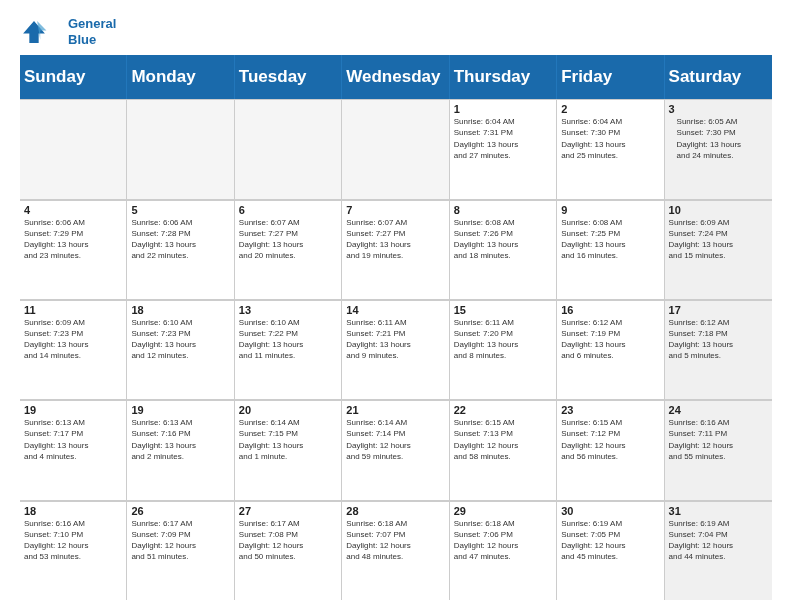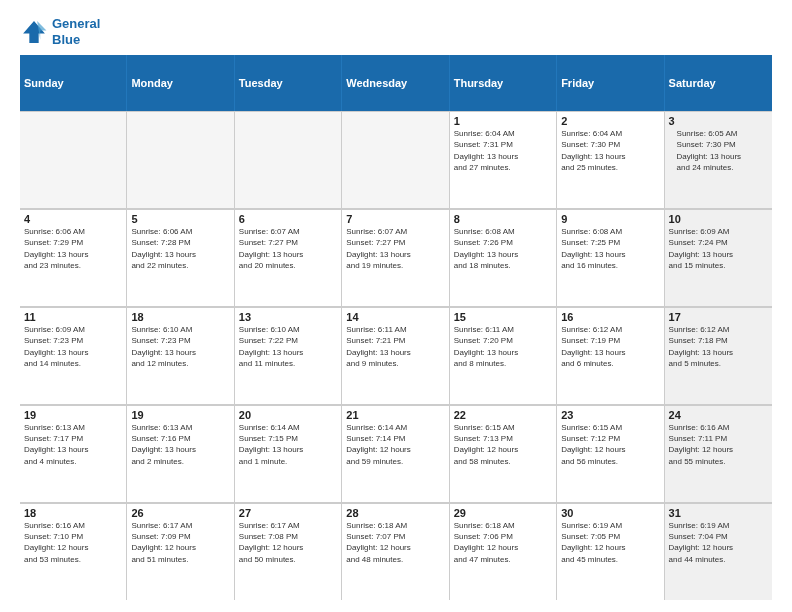--- a/index.html
+++ b/index.html
@@ -19,21 +19,21 @@
     }
     .header {
       display: flex;
       justify-content: space-between;
       align-items: flex-start;
       margin-bottom: 8px;
     }
     .logo {
       display: flex;
       align-items: center;
-      gap: 4px;
+      gap: 20px;
     }
     .logo-text {
       font-size: 13px;
       font-weight: bold;
       color: #333;
       line-height: 1.2;
     }
     .logo-text span {
       color: #1a6aab;
     }
@@ -59,23 +59,23 @@
       display: flex;
       flex-direction: column;
     }
     .cal-header-row {
       display: grid;
       grid-template-columns: repeat(7, 1fr);
       background: #1a6aab;
     }
     .cal-header-cell {
       color: #fff;
-      font-size: 11px;
+      font-size: 17px;
       font-weight: bold;
-      padding: 22px 4px;
+      padding: 12px 4px;
       text-align: left;
       border-right: 1px solid #2277bb;
     }
     .cal-header-cell:last-child { border-right: none; }
     .cal-body {
       flex: 1;
       display: flex;
       flex-direction: column;
     }
     .cal-row {

